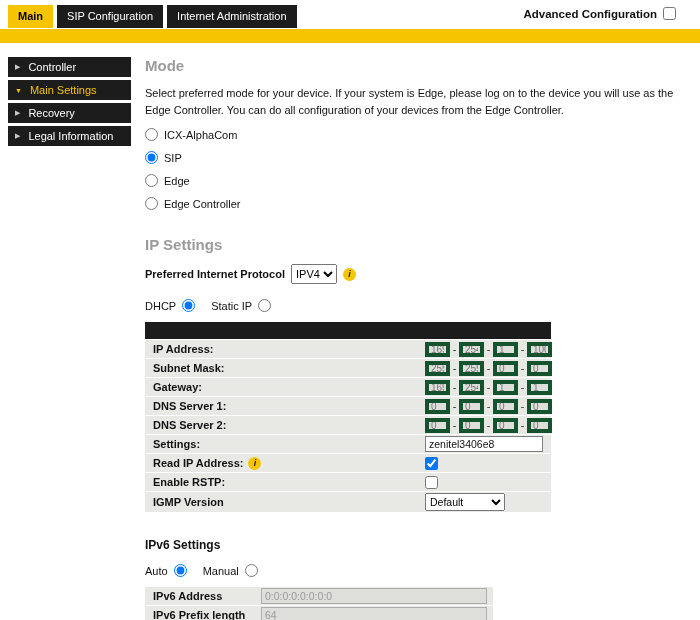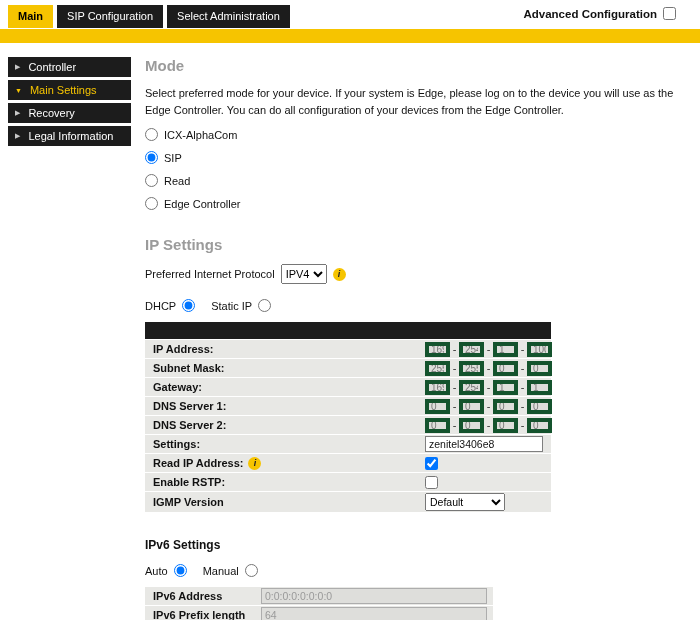--- a/index.html
+++ b/index.html
@@ -24,21 +24,21 @@
   .side-item.active .arrow { color:#f6c400; }
 
   main { flex:1; min-width:0; }
   .gray-h { color:#9b9b9b; font-size:15px; font-weight:bold; margin-bottom:11px; }
   .desc { line-height:1.5; margin-bottom:7px; max-width:556px; }
   .radio-row { display:flex; align-items:center; gap:6px; margin:10px 0; cursor:pointer; width:max-content; }
   input[type=radio], input[type=checkbox] { width:13px; height:13px; margin:0; }
 
   .section { margin-top:26px; }
   .proto-row { display:flex; align-items:center; gap:6px; margin-bottom:15px; }
-  .b { font-weight:normal; }
+  .b { font-weight:bold; }
   select { font-size:11px; height:20px; font-family:inherit; }
   .info-icon { width:13px; height:13px; border-radius:50%; background:#f6c400; color:#222;
     font-weight:bold; font-size:9px; font-style:italic; display:inline-flex;
     align-items:center; justify-content:center; cursor:pointer; flex:0 0 13px; }
   .inline-radios { display:flex; align-items:center; gap:6px; margin-bottom:10px; }
   .inline-radios .sp { width:4px; }
 
   .black-bar { width:406px; height:17px; background:#1c1c1c; margin-bottom:1px; }
   .tbl { width:406px; }
   .trow { display:flex; align-items:center; background:#e8e8e5; margin-bottom:1px;
@@ -60,21 +60,21 @@
   .tbl6 .tlabel { flex:0 0 108px; }
   .tbl6 input.text { width:226px; }
 </style>
 </head>
 <body>
 
 <div class="topbar">
   <div class="tabs">
     <div class="tab active">Main</div>
     <div class="tab">SIP Configuration</div>
-    <div class="tab">Select Administration</div>
+    <div class="tab">Internet Administration</div>
   </div>
   <div class="adv">
     <span>Advanced Configuration</span>
     <input type="checkbox" style="">
   </div>
 </div>
 <div class="yellow-bar"></div>
 
 <div class="content">
   <nav class="sidebar">
@@ -104,21 +104,21 @@
     <label class="radio-row">
       <input type="radio" name="mode" style="">
       <span>ICX-AlphaCom</span>
     </label>
     <label class="radio-row">
       <input type="radio" name="mode" checked="checked" style="">
       <span>SIP</span>
     </label>
     <label class="radio-row">
       <input type="radio" name="mode" style="">
-      <span>Read</span>
+      <span>Edge</span>
     </label>
     <label class="radio-row">
       <input type="radio" name="mode" style="">
       <span>Edge Controller</span>
     </label>
 
     <div class="section">
       <h2 class="gray-h">IP Settings</h2>
 
       <div class="proto-row">

